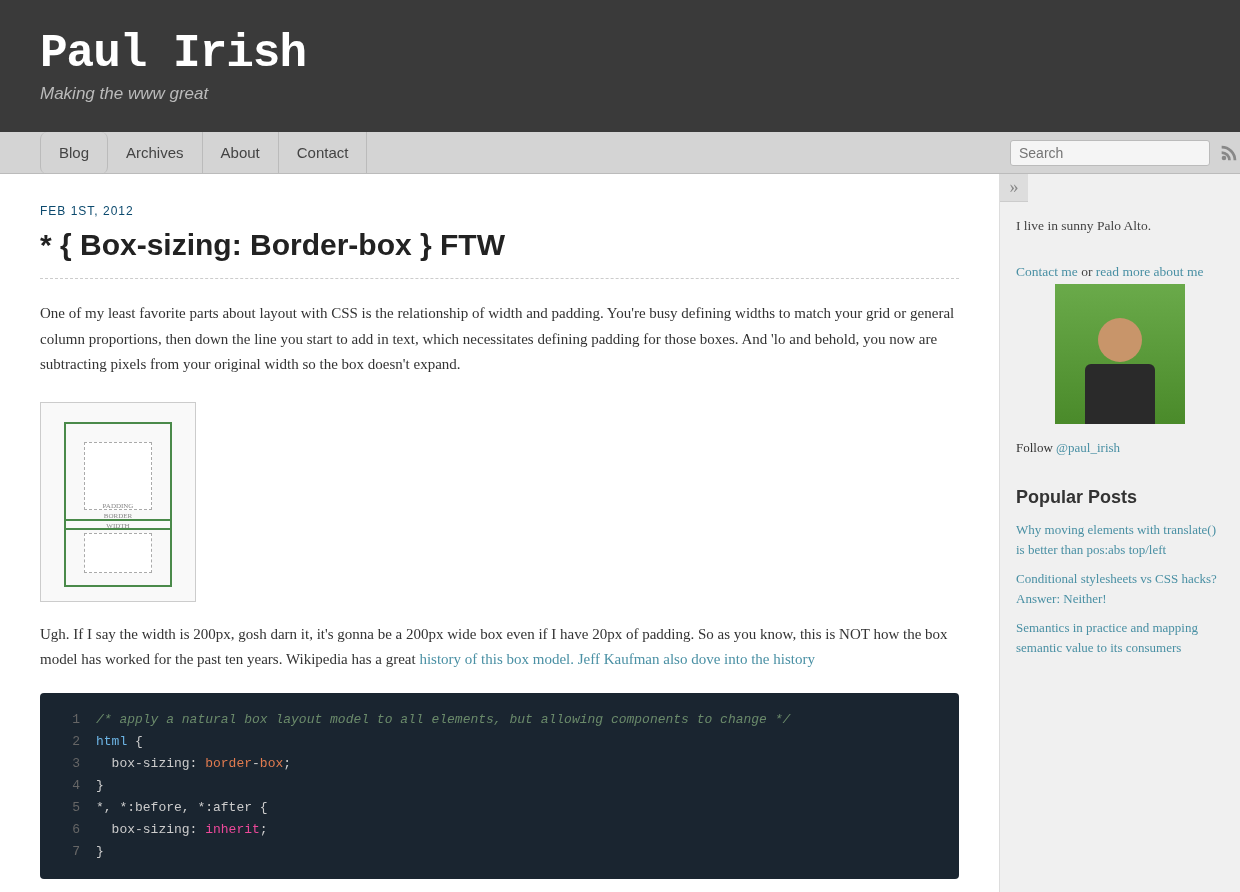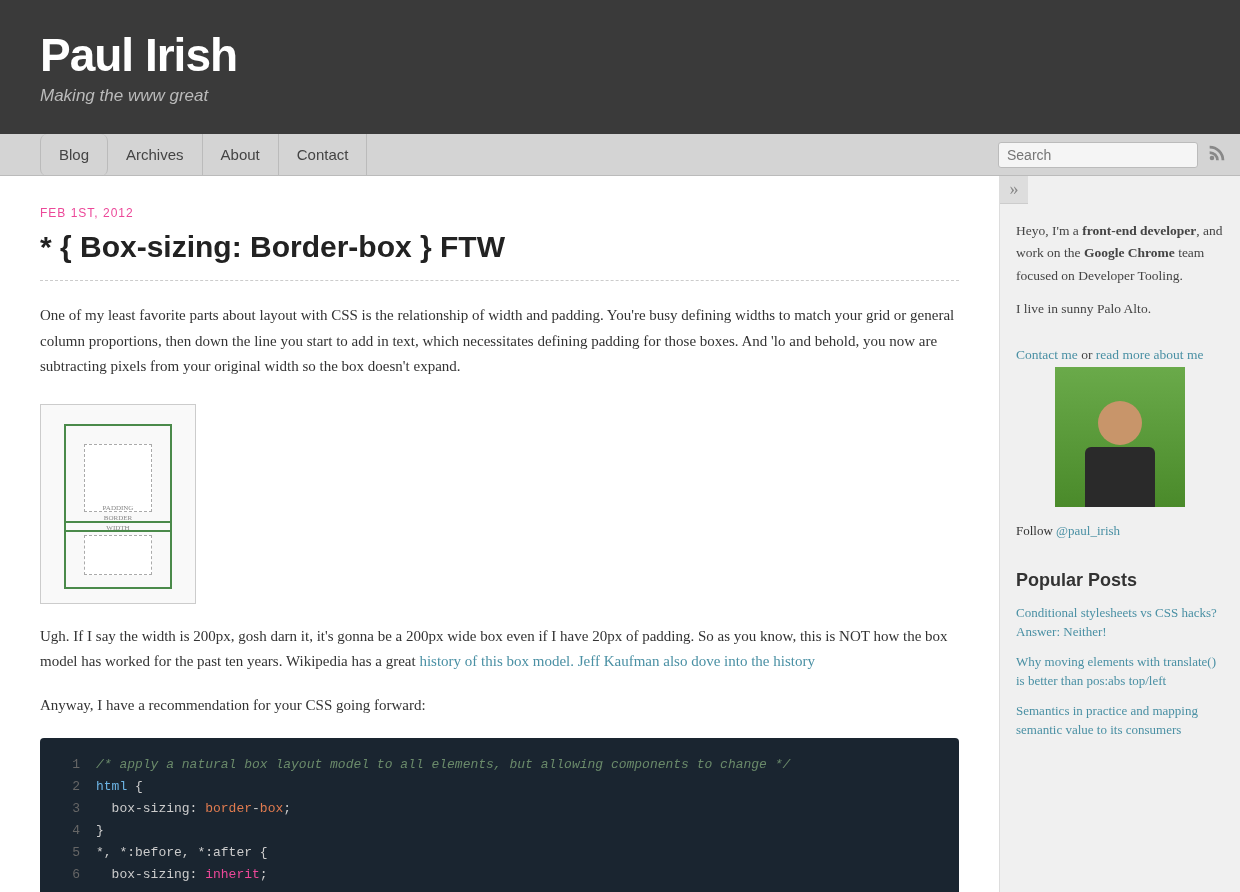--- a/index.html
+++ b/index.html
@@ -4,21 +4,21 @@
   <style>
     * { margin: 0; padding: 0; box-sizing: border-box; }
     body { font-family: Georgia, 'Times New Roman', serif; font-size: 16px; color: #333; background: #e8e8e8; }
 
     
     #site-header {
       background: #3a3a3a;
       padding: 28px 40px 28px 40px;
     }
     #site-title {
-      font-family: Liberation Sans, sans-serif;
+      font-family: Liberation Mono, monospace;
       font-size: 46px;
       font-weight: 900;
       color: #fff;
       letter-spacing: -1px;
     }
     #site-subtitle {
       font-family: 'Arial', sans-serif;
       font-size: 17px;
       color: #bbb;
       margin-top: 4px;
@@ -47,21 +47,21 @@
       text-decoration: none;
     }
     .nav-item:first-child {
       border-left: 1px solid #bbb;
       border-radius: 7px;
     }
 
     #nav-search-area {
       margin-left: auto;
       display: flex;
-      padding-right: 12px;
+      align-items: center;
       gap: 8px;
     }
     #search-input {
       width: 200px;
       height: 26px;
       border: 1px solid #bbb;
       border-radius: 3px;
       padding: 0 8px;
       font-size: 14px;
       background: #f5f5f5;
@@ -86,21 +86,21 @@
     #main-content {
       flex: 1;
       background: #fff;
       padding: 30px 40px 40px 40px;
       border-right: 1px solid #ddd;
     }
 
     .post-date {
       font-family: Arial, sans-serif;
       font-size: 12px;
-      color: #ec4899;
+      color: #0c4a6e;
       text-transform: uppercase;
       letter-spacing: 1px;
       margin-bottom: 10px;
     }
 
     .post-title {
       font-family: Arial, sans-serif;
       font-size: 30px;
       font-weight: bold;
       color: #222;
@@ -358,21 +358,20 @@
             </div>
           </div>
         </div>
       </div>
     </div>
 
     <p class="post-para post-body">
       <span>Ugh. If I say the width is 200px, gosh darn it, it's gonna be a 200px wide box even if I have 20px of padding. So as you know, this is NOT how the box model has worked for the past ten years. Wikipedia has a great </span><a class="post-link">history of this box model.</a> <a class="post-link">Jeff Kaufman also dove into the history</a>
     </p>
 
-    <p class="post-para post-body">Anyway, I have a recommendation for your CSS going forward:</p>
 
     <div class="code-block">
       <div class="code-line">
         <span class="line-num">1</span>
         <span class="code-text code-comment">/* apply a natural box layout model to all elements, but allowing components to change */</span>
       </div>
       <div class="code-line">
         <span class="line-num">2</span>
         <span class="code-text"><span class="code-keyword">html</span> {</span>
       </div>
@@ -395,45 +394,42 @@
       <div class="code-line">
         <span class="line-num">7</span>
         <span class="code-text">}</span>
       </div>
     </div>
   </main>
 
   <aside id="sidebar">
     <div class="sidebar-toggle">»</div>
     <div class="sidebar-content">
-      <p class="sidebar-bio">
-        <span>Heyo, I'm a </span><strong>front-end developer</strong><span>, and work on the </span><strong>Google Chrome</strong><span> team focused on Developer Tooling.</span>
-      </p>
       <p class="sidebar-location">I live in sunny Palo Alto.</p>
       <p class="sidebar-contact">
         <a class="post-link">Contact me</a><span> or </span><a class="post-link">read more about me</a>
       </p>
       <div class="sidebar-avatar">
         <div class="avatar-person">
           <div class="avatar-figure">
             <div class="avatar-head"></div>
             <div class="avatar-body"></div>
           </div>
         </div>
       </div>
       <p class="sidebar-follow">
         <span>Follow </span><a class="post-link">@paul_irish</a>
       </p>
       <h3 class="sidebar-section-title">Popular Posts</h3>
       <ul class="sidebar-posts">
         <li>
-          <a class="post-link">Conditional stylesheets vs CSS hacks? Answer: Neither!</a>
+          <a class="post-link">Why moving elements with translate() is better than pos:abs top/left</a>
         </li>
         <li>
-          <a class="post-link">Why moving elements with translate() is better than pos:abs top/left</a>
+          <a class="post-link">Conditional stylesheets vs CSS hacks? Answer: Neither!</a>
         </li>
         <li>
           <a class="post-link">Semantics in practice and mapping semantic value to its consumers</a>
         </li>
       </ul>
     </div>
   </aside>
 </div>
 
 </body></html>

